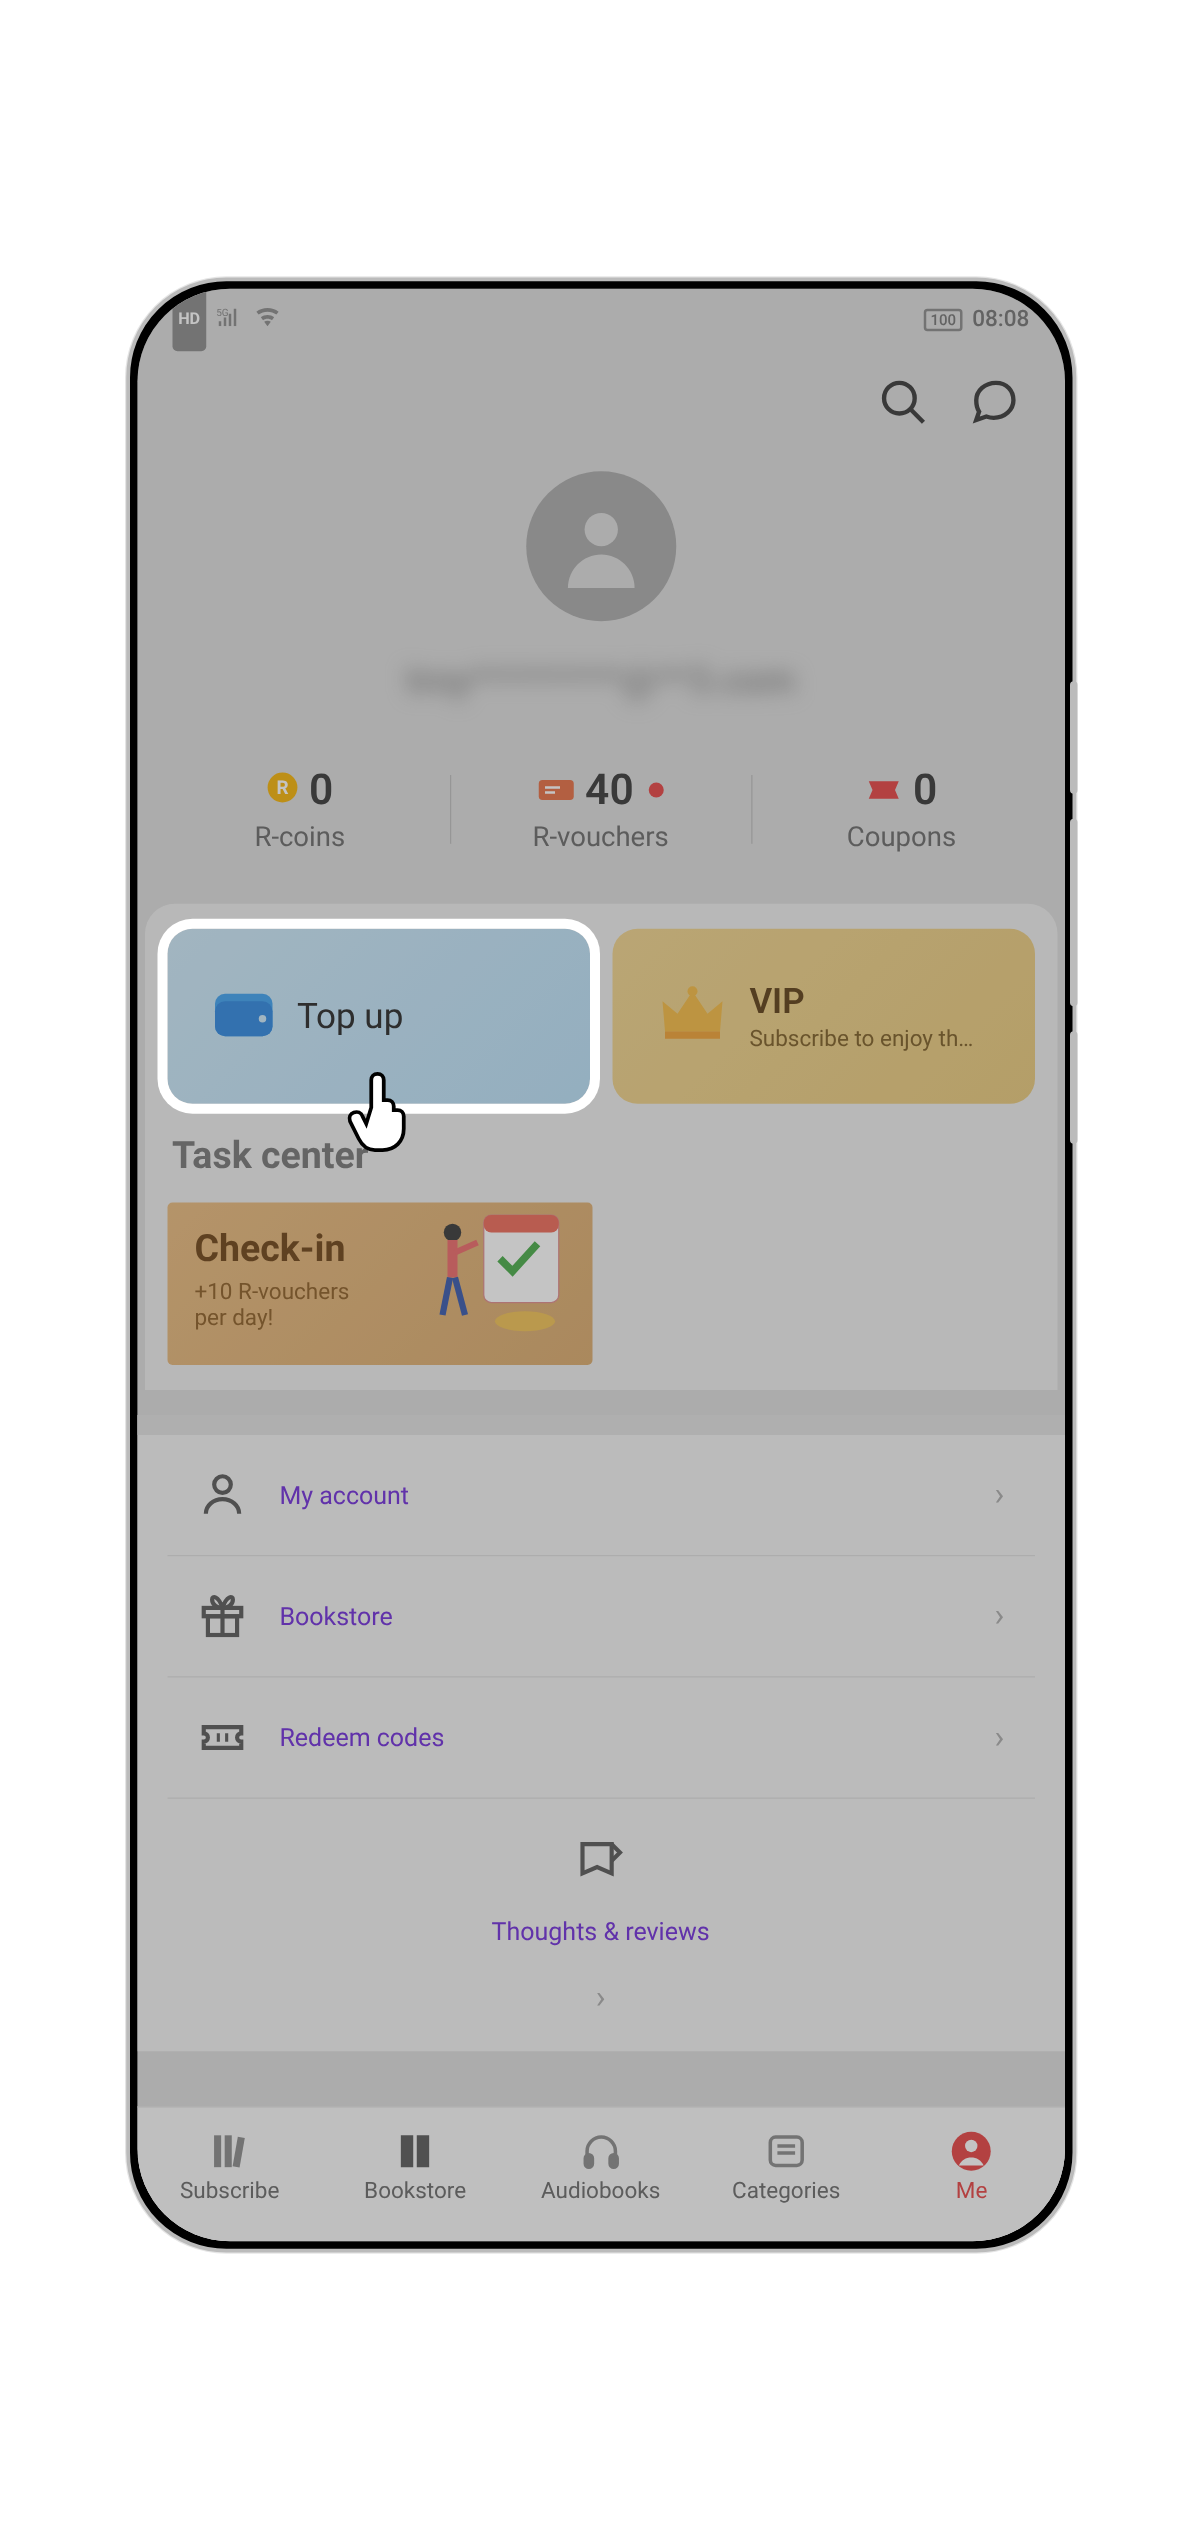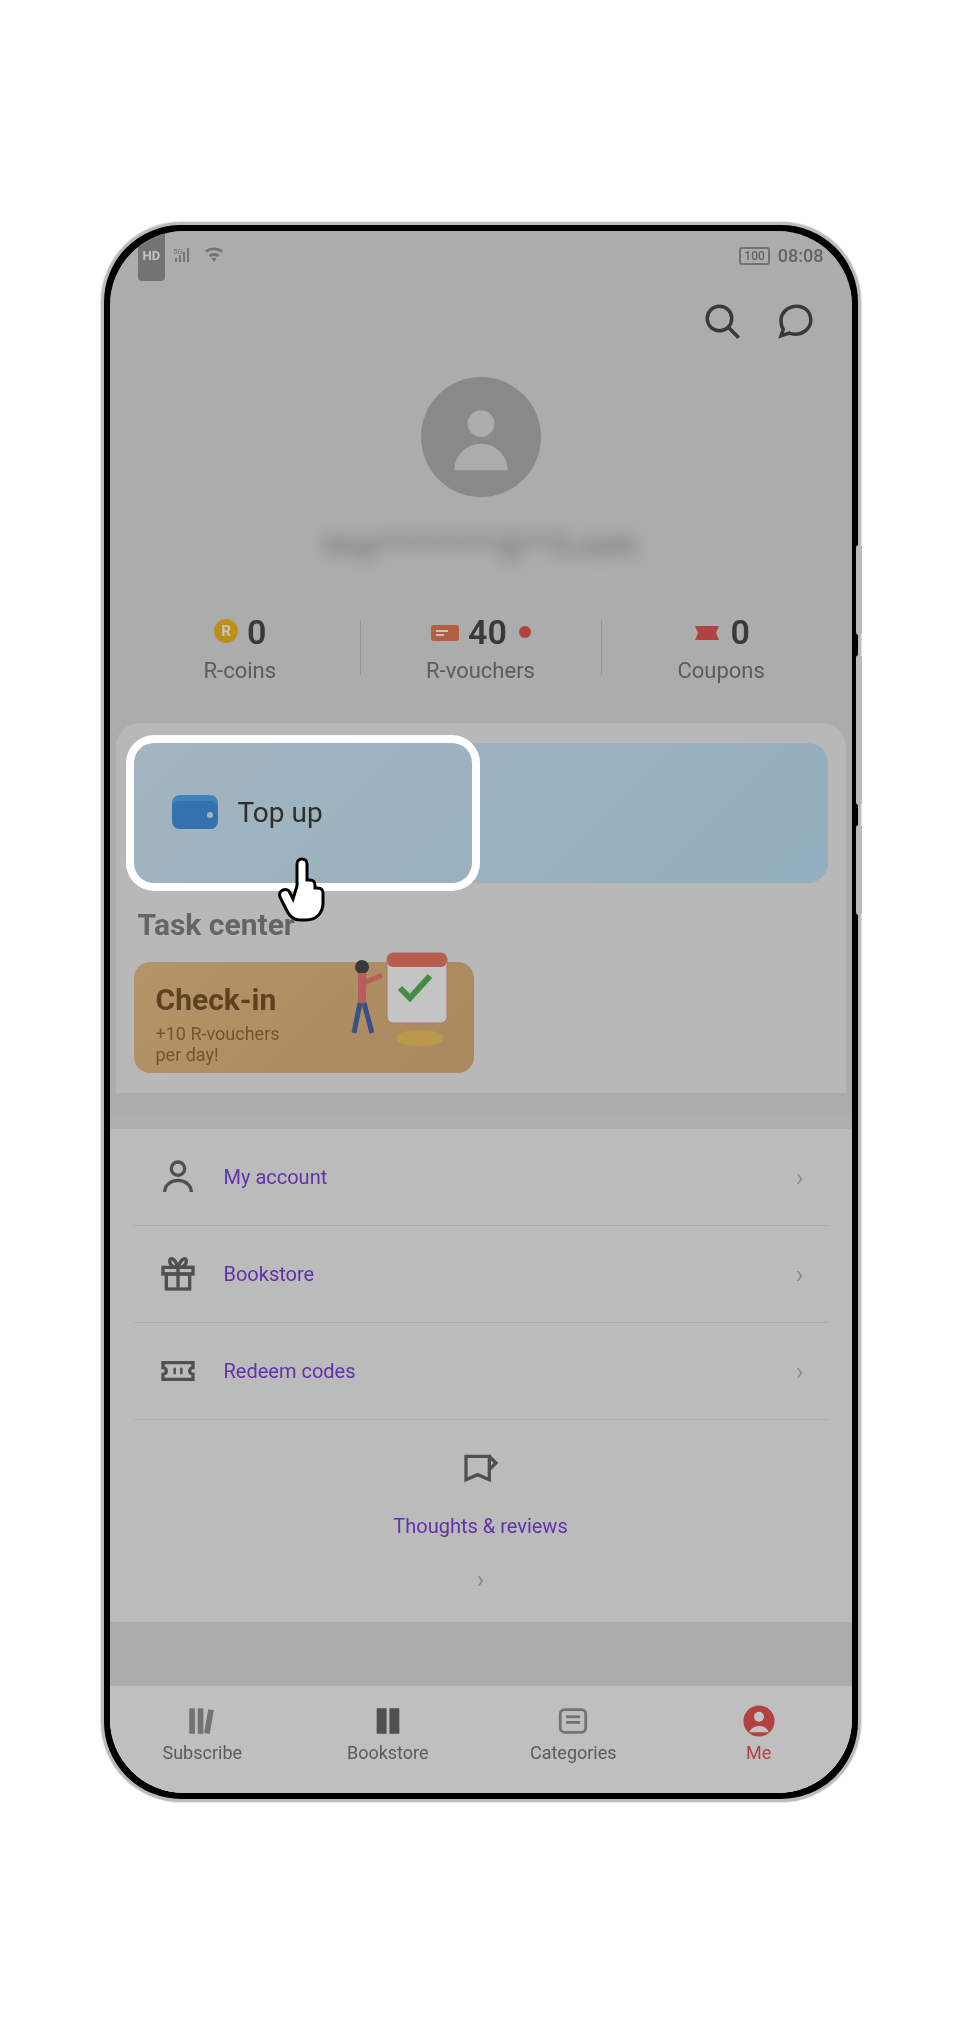--- a/index.html
+++ b/index.html
@@ -134,22 +134,22 @@
     position: absolute;
     z-index: 70;
     width: 60px; height: 70px;
   }
   .section-title {
     font-size: 30px; font-weight: 700; color: #737373;
     margin: 24px 4px 20px;
   }
   .checkin-card {
     width: 340px;
-    height: 111px;
-    border-radius: 16px;
+    height: 130px;
+    border-radius: 4px;
     background: linear-gradient(135deg, #e8b87a, #d9a868);
     padding: 20px 22px;
     display: flex;
     justify-content: space-between;
     gap: 44px;
   }
   .checkin-title { font-size: 30px; font-weight: 700; color: #6a3f10; }
   .checkin-sub { font-size: 18px; color: #8a5a20; margin-top: 6px; max-width: 170px; }
   .checkin-illus { width: 110px; display: flex; align-items: flex-end; }
   .menu-section {
@@ -285,20 +285,33 @@
         <div class="card card-topup" id="topup-card">
           <span>
             <svg width="50" height="44" viewBox="0 0 50 44">
                 <rect x="2" y="6" width="46" height="34" rx="8" fill="#3a9ff0"></rect>
                 <rect x="2" y="12" width="46" height="28" rx="8" fill="#2a85e0"></rect>
                 <circle cx="40" cy="26" r="3" fill="#cde9fa"></circle>
               </svg>
           </span>
           <span class="card-title">Top up</span>
         </div>
+        <div class="card card-vip">
+          <span>
+            <svg width="56" height="48" viewBox="0 0 56 48">
+                <path d="M6 38h44v6H6z" fill="#f0a030"></path>
+                <path d="M6 38L4 14l12 10L28 6l12 18 12-10-2 24z" fill="#f5b93e"></path>
+                <circle cx="28" cy="6" r="4" fill="#f5b93e"></circle>
+              </svg>
+          </span>
+          <div>
+            <div class="card-title">VIP</div>
+            <div class="card-sub">Subscribe to enjoy th…</div>
+          </div>
+        </div>
       </div>
 
       <div class="section-title">Task center</div>
 
       <div class="checkin-card">
         <div>
           <div class="checkin-title">Check-in</div>
           <div class="checkin-sub">+10 R-vouchers per day!</div>
         </div>
         <div class="checkin-illus">
@@ -371,20 +384,28 @@
           </svg>
         <span>Subscribe</span>
       </div>
       <div class="nav-item">
         <svg viewBox="0 0 24 24" fill="#555">
             <path d="M4 3h7v18H4zM13 3h7v18h-7z"></path>
           </svg>
         <span>Bookstore</span>
       </div>
       <div class="nav-item">
+        <svg viewBox="0 0 24 24" fill="none" stroke="#888" stroke-width="2">
+            <path d="M4 14v-2a8 8 0 0116 0v2"></path>
+            <rect x="3" y="14" width="4" height="7" rx="2" fill="#888"></rect>
+            <rect x="17" y="14" width="4" height="7" rx="2" fill="#888"></rect>
+          </svg>
+        <span>Audiobooks</span>
+      </div>
+      <div class="nav-item">
         <svg viewBox="0 0 24 24" fill="#888">
             <rect x="3" y="4" width="18" height="16" rx="3" fill="none" stroke="#888" stroke-width="2"></rect>
             <line x1="7" y1="9" x2="17" y2="9" stroke="#888" stroke-width="2"></line>
             <line x1="7" y1="13" x2="17" y2="13" stroke="#888" stroke-width="2"></line>
           </svg>
         <span>Categories</span>
       </div>
       <div class="nav-item active">
         <svg viewBox="0 0 24 24" fill="#e63e3e">
             <circle cx="12" cy="12" r="11"></circle>

